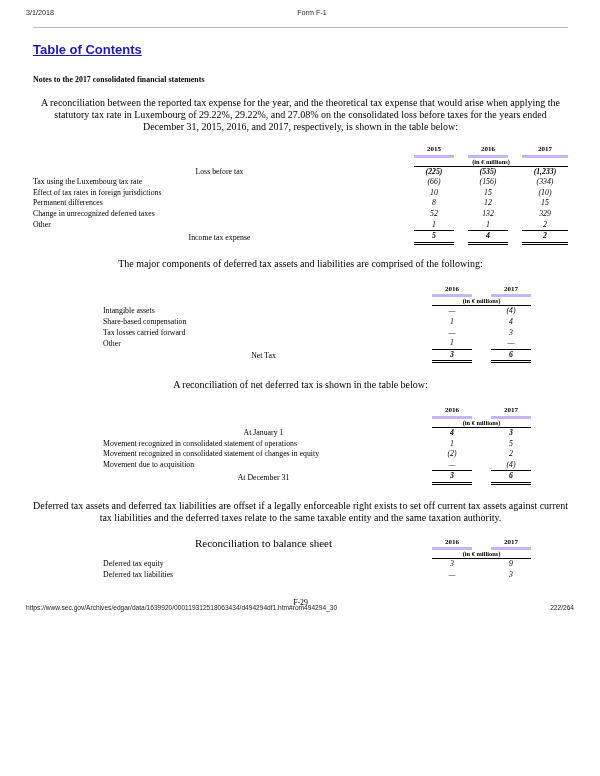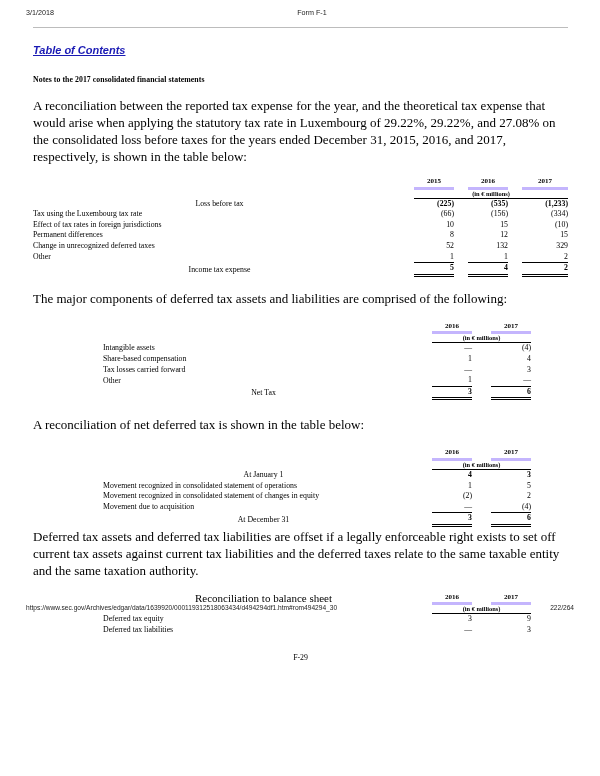--- a/index.html
+++ b/index.html
@@ -86,59 +86,58 @@
   .doc {
     position: absolute;
     top: 40px;
     left: 33px;
     width: 535px;
   }
 
   .toc-link {
     display: inline-block;
     font-family: "Liberation Sans", "DejaVu Sans", sans-serif;
-    font-size: 11px;
+    font-size: 13px;
     font-weight: bold;
     color: #1a1ab4;
     text-decoration: underline;
     margin: 0 16px 0 0;
     cursor: pointer;
-    font-style: italic;
   }
 
   .notes-title {
     margin-top: 17px;
     font-family: "Liberation Serif", "DejaVu Serif", serif;
     font-size: 7.8px;
     font-weight: bold;
     letter-spacing: 0.05px;
   }
 
   p.para {
     margin: 13px 0 0 0;
-    font-size: 13px;
-    line-height: 17px;
-    text-align: left;
+    font-size: 10px;
+    line-height: 12px;
+    text-align: center;
   }
 
   
   table.fin {
     border-collapse: collapse;
     font-size: 7.8px;
     line-height: 10.6px;
   }
   table.fin td {
     padding: 0;
     vertical-align: bottom;
     white-space: nowrap;
   }
 
   .lbl        { text-align: left; }
   .lbl.b      { font-weight: normal; text-align: center; }
-  .num        { text-align: right; }
+  .num        { text-align: center; font-style: italic; }
   .num.b      { font-weight: bold; }
 
   
   .yr {
     text-align: center;
     font-weight: bold;
     font-size: 7px;
     border-bottom: 3px solid #c4b5fd;
     padding-bottom: 0px;
   }
@@ -400,21 +399,21 @@
             <td class="lbl b">At December 31</td>
             <td></td>
             <td class="num b rule-double">3</td>
             <td></td>
             <td class="num b rule-double">6</td>
           </tr>
         </tbody>
       </table>
     </div>
 
-    <p class="para" style="margin-top:1px">Deferred tax assets and deferred tax liabilities are offset if a legally enforceable right exists to set off current tax assets against current tax liabilities and the deferred taxes relate to the same taxable entity and the same taxation authority.</p>
+    <p class="para" style="margin-top:15px">Deferred tax assets and deferred tax liabilities are offset if a legally enforceable right exists to set off current tax assets against current tax liabilities and the deferred taxes relate to the same taxable entity and the same taxation authority.</p>
 
     
     <div class="tblock" style="margin-top:13px">
       <table class="fin" style="margin-left:70px">
         <colgroup>
           <col style="width:321px">
           <col style="width:8px">
             <col style="width:40px">
           <col style="width:19px">
             <col style="width:40px">

